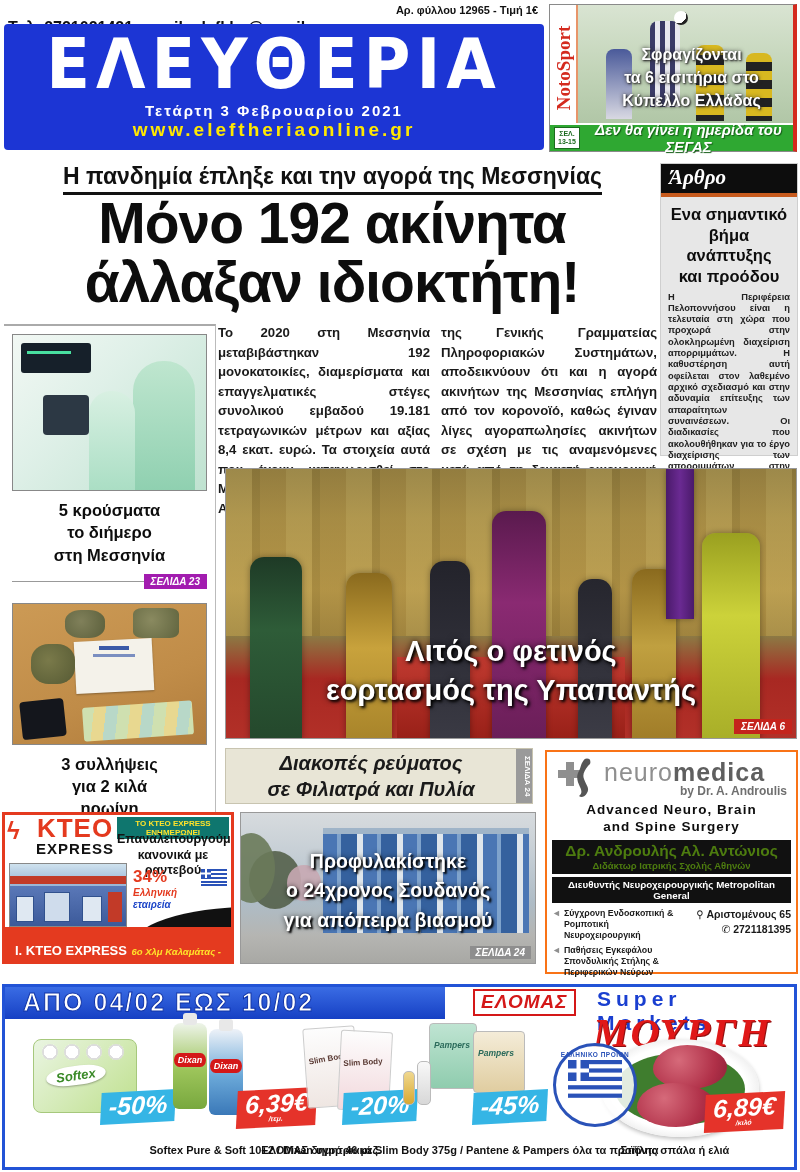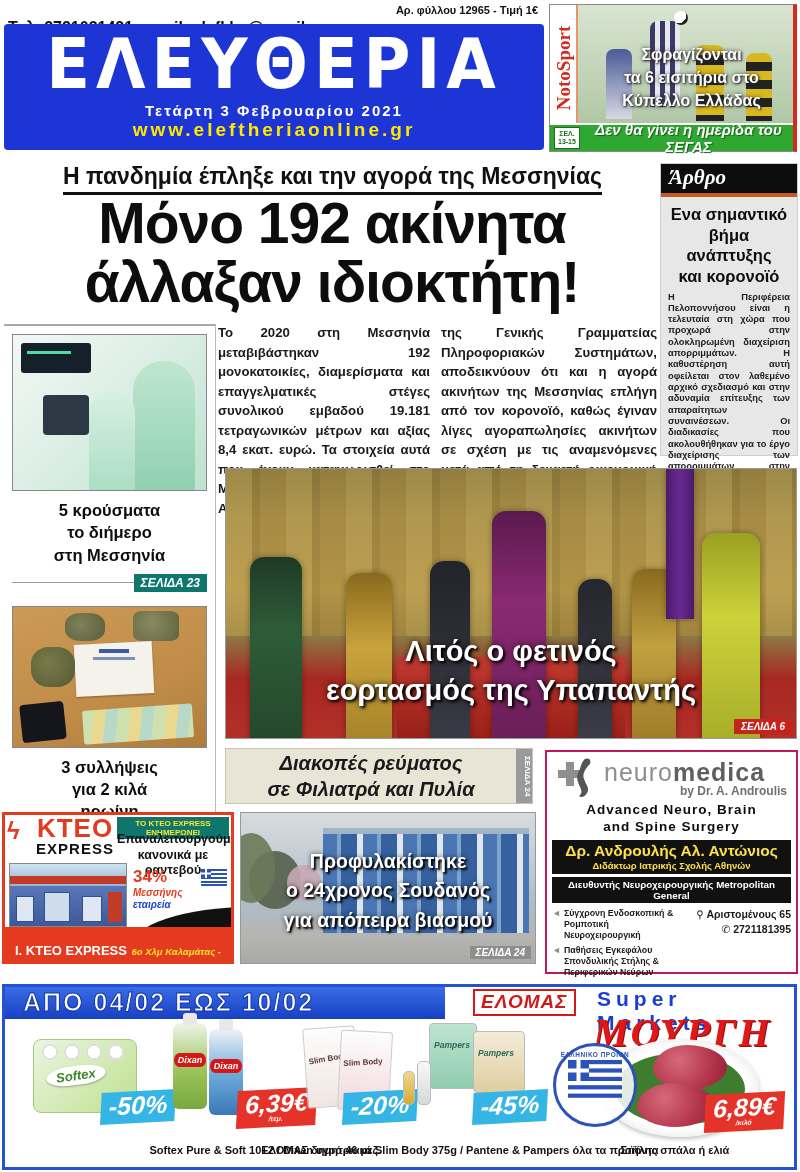--- a/index.html
+++ b/index.html
@@ -46,48 +46,48 @@
   .arthro-title { font-size:16.5px; font-weight:800; text-align:center; line-height:1.25; margin:7px 4px 5px; color:#0d0d0d; }
   .arthro-body { font-size:9.3px; font-weight:600; text-align:justify; line-height:1.22; margin:0 7px; color:#222; }
   .arthro-foot { border-top:1px solid #666; margin:6px 7px 0; padding-top:3px; text-align:right; font-style:italic; font-weight:bold; font-size:12px; color:#111; }
 
   
   .leftrail { left:4px; top:324px; width:212px; height:488px; border-top:2px solid #aaa; border-right:1px solid #bbb; }
   .rail-photo { margin:8px 8px 0; border:1px solid #888; position:relative; overflow:hidden; }
   .rail-caption { text-align:center; font-size:16.5px; font-weight:800; line-height:1.35; margin-top:8px; color:#0d0d0d; }
   .rail-badge-row { display:flex; align-items:center; margin:8px 8px 0; }
   .rail-badge-row .line { flex:1; border-top:1px solid #999; }
-  .gray-badge { background:#0f766e; color:#fff; font-size:12px; font-weight:bold; font-style:italic; padding:2px 7px; }
+  .gray-badge { background:#a21caf; color:#fff; font-size:10px; font-weight:bold; font-style:italic; padding:2px 7px; }
   .hospital { height:157px; background:linear-gradient(135deg,#f2f8f4 0%,#dff0e8 40%,#bfe2d0 100%); }
   .drugs { height:142px; background:linear-gradient(160deg,#cc9a55 0%,#c08c48 60%,#b07c3c 100%); }
 
   
   .church { left:225px; top:468px; width:572px; height:271px; border:1px solid #999; overflow:hidden;
     background:linear-gradient(180deg,#6f6a45 0%,#9a8a50 18%,#b59c55 45%,#8c7a44 62%,#a82822 78%,#b23028 100%); }
   .icono { position:absolute; left:0; top:0; right:0; height:62%;
     background:repeating-linear-gradient(90deg,#c2a24e 0 26px,#9c7c30 26px 34px,#b08c3a 34px 60px); opacity:.55; }
   .carpet { position:absolute; left:30%; bottom:0; width:40%; height:30%; background:linear-gradient(180deg,#c03a30,#992018); }
   .figure { position:absolute; border-radius:14px 14px 0 0; box-shadow:0 0 6px rgba(0,0,0,.35); }
   .church-caption { position:absolute; left:0; right:0; bottom:28px; text-align:center; color:#fff; font-weight:bold; font-size:29px; line-height:1.35; text-shadow:2px 2px 3px #000,0 0 6px rgba(0,0,0,.7); }
   .church-badge { position:absolute; right:4px; bottom:4px; background:#c4241c; color:#fff; font-size:10px; font-weight:bold; font-style:italic; padding:2px 7px; }
 
   
   .powerbox { left:225px; top:748px; width:308px; height:56px; background:#e8e5d6; border:1px solid #c8c4b0; display:flex; }
   .powerbox-text { flex:1; align-self:center; text-align:center; font-style:italic; font-weight:bold; font-size:20px; line-height:1.3; color:#1a1a1a; }
   .powerbox-badge { width:16px; background:#9a9a9a; color:#fff; font-size:8px; font-weight:bold; writing-mode:vertical-rl; text-align:center; padding:2px 0; }
 
   
-  .neuro { left:545px; top:750px; width:253px; height:224px; border:2px solid #be185d; background:#fff; padding:4px 5px; }
+  .neuro { left:545px; top:750px; width:253px; height:224px; border:2px solid #f97316; background:#fff; padding:4px 5px; }
   .neuro-logo-row { position:relative; height:44px; }
   .neuro-icon { position:absolute; left:2px; top:2px; }
   .neuro-brand { position:absolute; left:52px; top:2px; font-size:25px; color:#8f8f8f; letter-spacing:1px; }
   .neuro-brand .b2 { color:#5f5f5f; font-weight:bold; }
   .neuro-by { position:absolute; right:4px; top:28px; font-size:12px; font-weight:bold; color:#6f6f6f; }
   .neuro-tag { text-align:center; font-weight:800; font-size:13.5px; line-height:1.25; letter-spacing:1px; color:#0d0d0d; margin-top:2px; }
-  .neuro-namebar { background:#111; color:#fde047; text-align:center; margin-top:4px; padding:2px 0 3px; }
+  .neuro-namebar { background:#111; color:#4d7c0f; text-align:center; margin-top:4px; padding:2px 0 3px; }
   .neuro-name { font-size:15.5px; font-weight:bold; }
   .neuro-name-sub { font-size:9.5px; font-weight:600; }
   .neuro-rolebar { background:#111; color:#fff; text-align:center; margin-top:3px; padding:2px 0; font-size:9.8px; font-weight:bold; }
   .neuro-cols { display:flex; margin-top:5px; }
   .neuro-services { flex:1.25; }
   .neuro-contact { flex:1; text-align:right; }
   .svc { display:flex; gap:3px; font-size:8.8px; font-weight:bold; color:#1a1a1a; line-height:1.25; margin-bottom:4px; }
   .svc-ic { color:#8f8f8f; font-size:9px; }
   .contact-line { font-size:10.5px; font-weight:bold; color:#1a1a1a; margin-bottom:3px; }
   .neuro-email { text-align:center; font-size:10px; font-weight:bold; margin-top:4px; color:#1a1a1a; cursor:pointer; }
@@ -191,21 +191,21 @@
 άλλαξαν ιδιοκτήτη!</div>
 <div class="abs body-col body-col1">Το 2020 στη Μεσσηνία μεταβιβάστηκαν 192 μονοκατοικίες, διαμερίσματα και επαγγελματικές στέγες συνολικού εμβαδού 19.181 τετραγωνικών μέτρων και αξίας 8,4 εκατ. ευρώ. Τα στοιχεία αυτά που έχουν καταχωρισθεί στο Μητρώο Αξιών Μεταβιβάσεων Ακινήτων</div>
 <div class="abs body-col body-col2"><span>της Γενικής Γραμματείας Πληροφοριακών Συστημάτων, αποδεικνύουν ότι και η αγορά ακινήτων της Μεσσηνίας επλήγη από τον κορονοϊό, καθώς έγιναν λίγες αγοραπωλησίες ακινήτων σε σχέση με τις αναμενόμενες μετά από τη δεκαετή οικονομική ύφεση.</span>
   <span class="pageref"><span class="redsq"></span><b>ΣΕΛ. 5</b></span>
 </div>
 
 <div class="abs arthro">
   <div class="arthro-head">Άρθρο</div>
   <div class="arthro-title pre">Ενα σημαντικό
 βήμα ανάπτυξης
-και κορονοϊό</div>
+και προόδου</div>
   <div class="arthro-body">Η Περιφέρεια Πελοποννήσου είναι η τελευταία στη χώρα που προχωρά στην ολοκληρωμένη διαχείριση απορριμμάτων. Η καθυστέρηση αυτή οφείλεται στον λαθεμένο αρχικό σχεδιασμό και στην αδυναμία επίτευξης των απαραίτητων συναινέσεων. Οι διαδικασίες που ακολουθήθηκαν για το έργο διαχείρισης των απορριμμάτων στην Πελοπόννησο θεωρούμε ότι είναι παράδειγμα προς αποφυγή. Δεν υπάρχει δυνατότητα σε κανέναν για πανηγυρισμούς.</div>
   <div class="arthro-foot">ΣΕΛΙΔΑ 2</div>
 </div>
 
 <div class="abs leftrail">
   <div>
     <div class="rail-photo hospital">
       <div style="position:absolute;left:8px;top:8px;width:70px;height:30px;background:#16202a;border-radius:3px;"></div>
       <div style="position:absolute;left:14px;top:16px;width:44px;height:3px;background:#49e0a0;"></div>
       <div style="position:absolute;left:120px;top:26px;width:62px;height:130px;border-radius:30px 30px 0 0;background:linear-gradient(180deg,#bfe6cf,#8fd0b0);"></div>
@@ -310,21 +310,21 @@
 κανονικά με ραντεβού</div>
   <div class="kteo-photo">
     <div style="position:absolute;left:0;bottom:0;right:0;height:40px;background:linear-gradient(180deg,#5a78b8,#3c5a9a);"></div>
     <div style="position:absolute;left:6px;bottom:4px;width:18px;height:26px;background:#dfe8f2;border:1px solid #31518e;"></div>
     <div style="position:absolute;left:34px;bottom:4px;width:26px;height:30px;background:#cfdcec;border:1px solid #31518e;"></div>
     <div style="position:absolute;left:72px;bottom:4px;width:20px;height:26px;background:#dfe8f2;border:1px solid #31518e;"></div>
     <div style="position:absolute;left:98px;bottom:4px;width:14px;height:30px;background:#c23a28;"></div>
     <div style="position:absolute;left:0;top:12px;right:0;height:8px;background:#c23a28;"></div>
   </div>
   <div class="kteo-100">34%</div>
-  <div class="kteo-gr1">Μεσσήνης</div>
+  <div class="kteo-gr1">Ελληνική</div>
   <div class="kteo-gr2">εταιρεία</div>
   <svg class="kteo-flag flag" width="26" height="17" viewBox="0 0 26 17">
     <rect width="26" height="17" fill="#fff"></rect>
     <rect y="0" width="26" height="2" fill="#2a52b8"></rect>
       <rect y="4" width="26" height="2" fill="#2a52b8"></rect>
     <rect y="8" width="26" height="2" fill="#2a52b8"></rect>
       <rect y="12" width="26" height="2" fill="#2a52b8"></rect>
       <rect y="15" width="26" height="2" fill="#2a52b8"></rect>
     <rect width="10" height="9" fill="#2a52b8"></rect>
       <rect x="4" width="2" height="9" fill="#fff"></rect>

